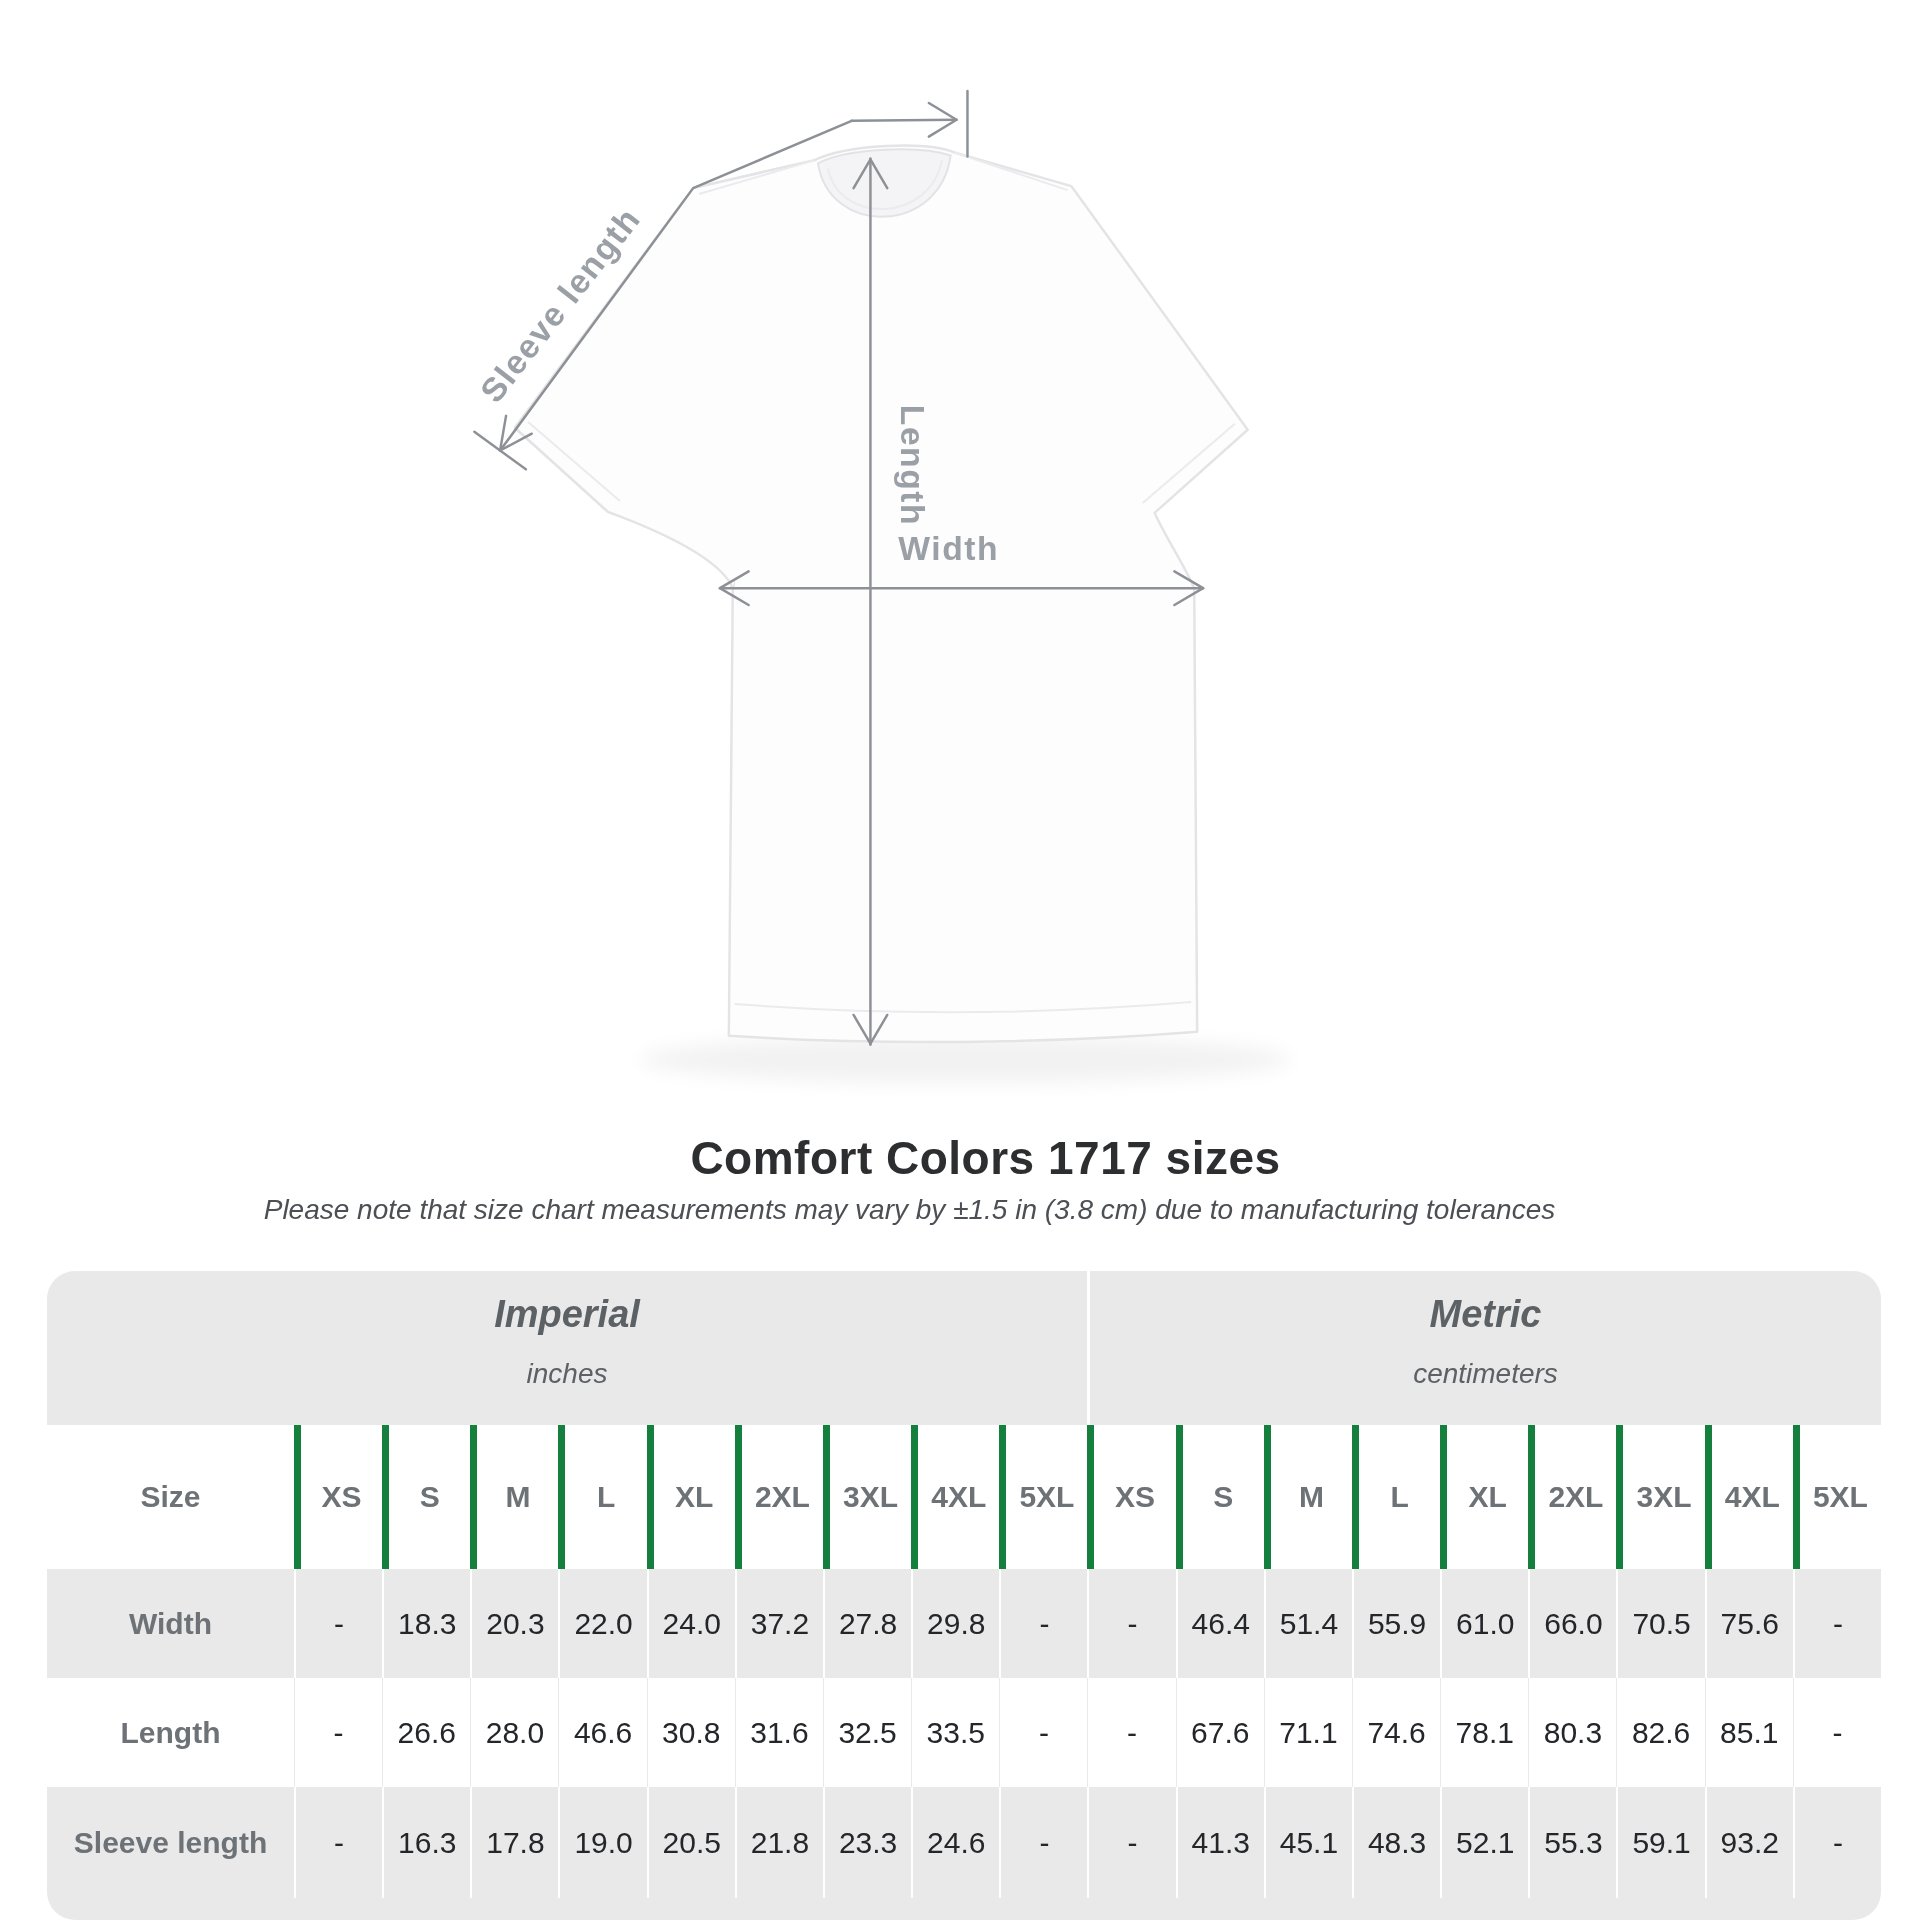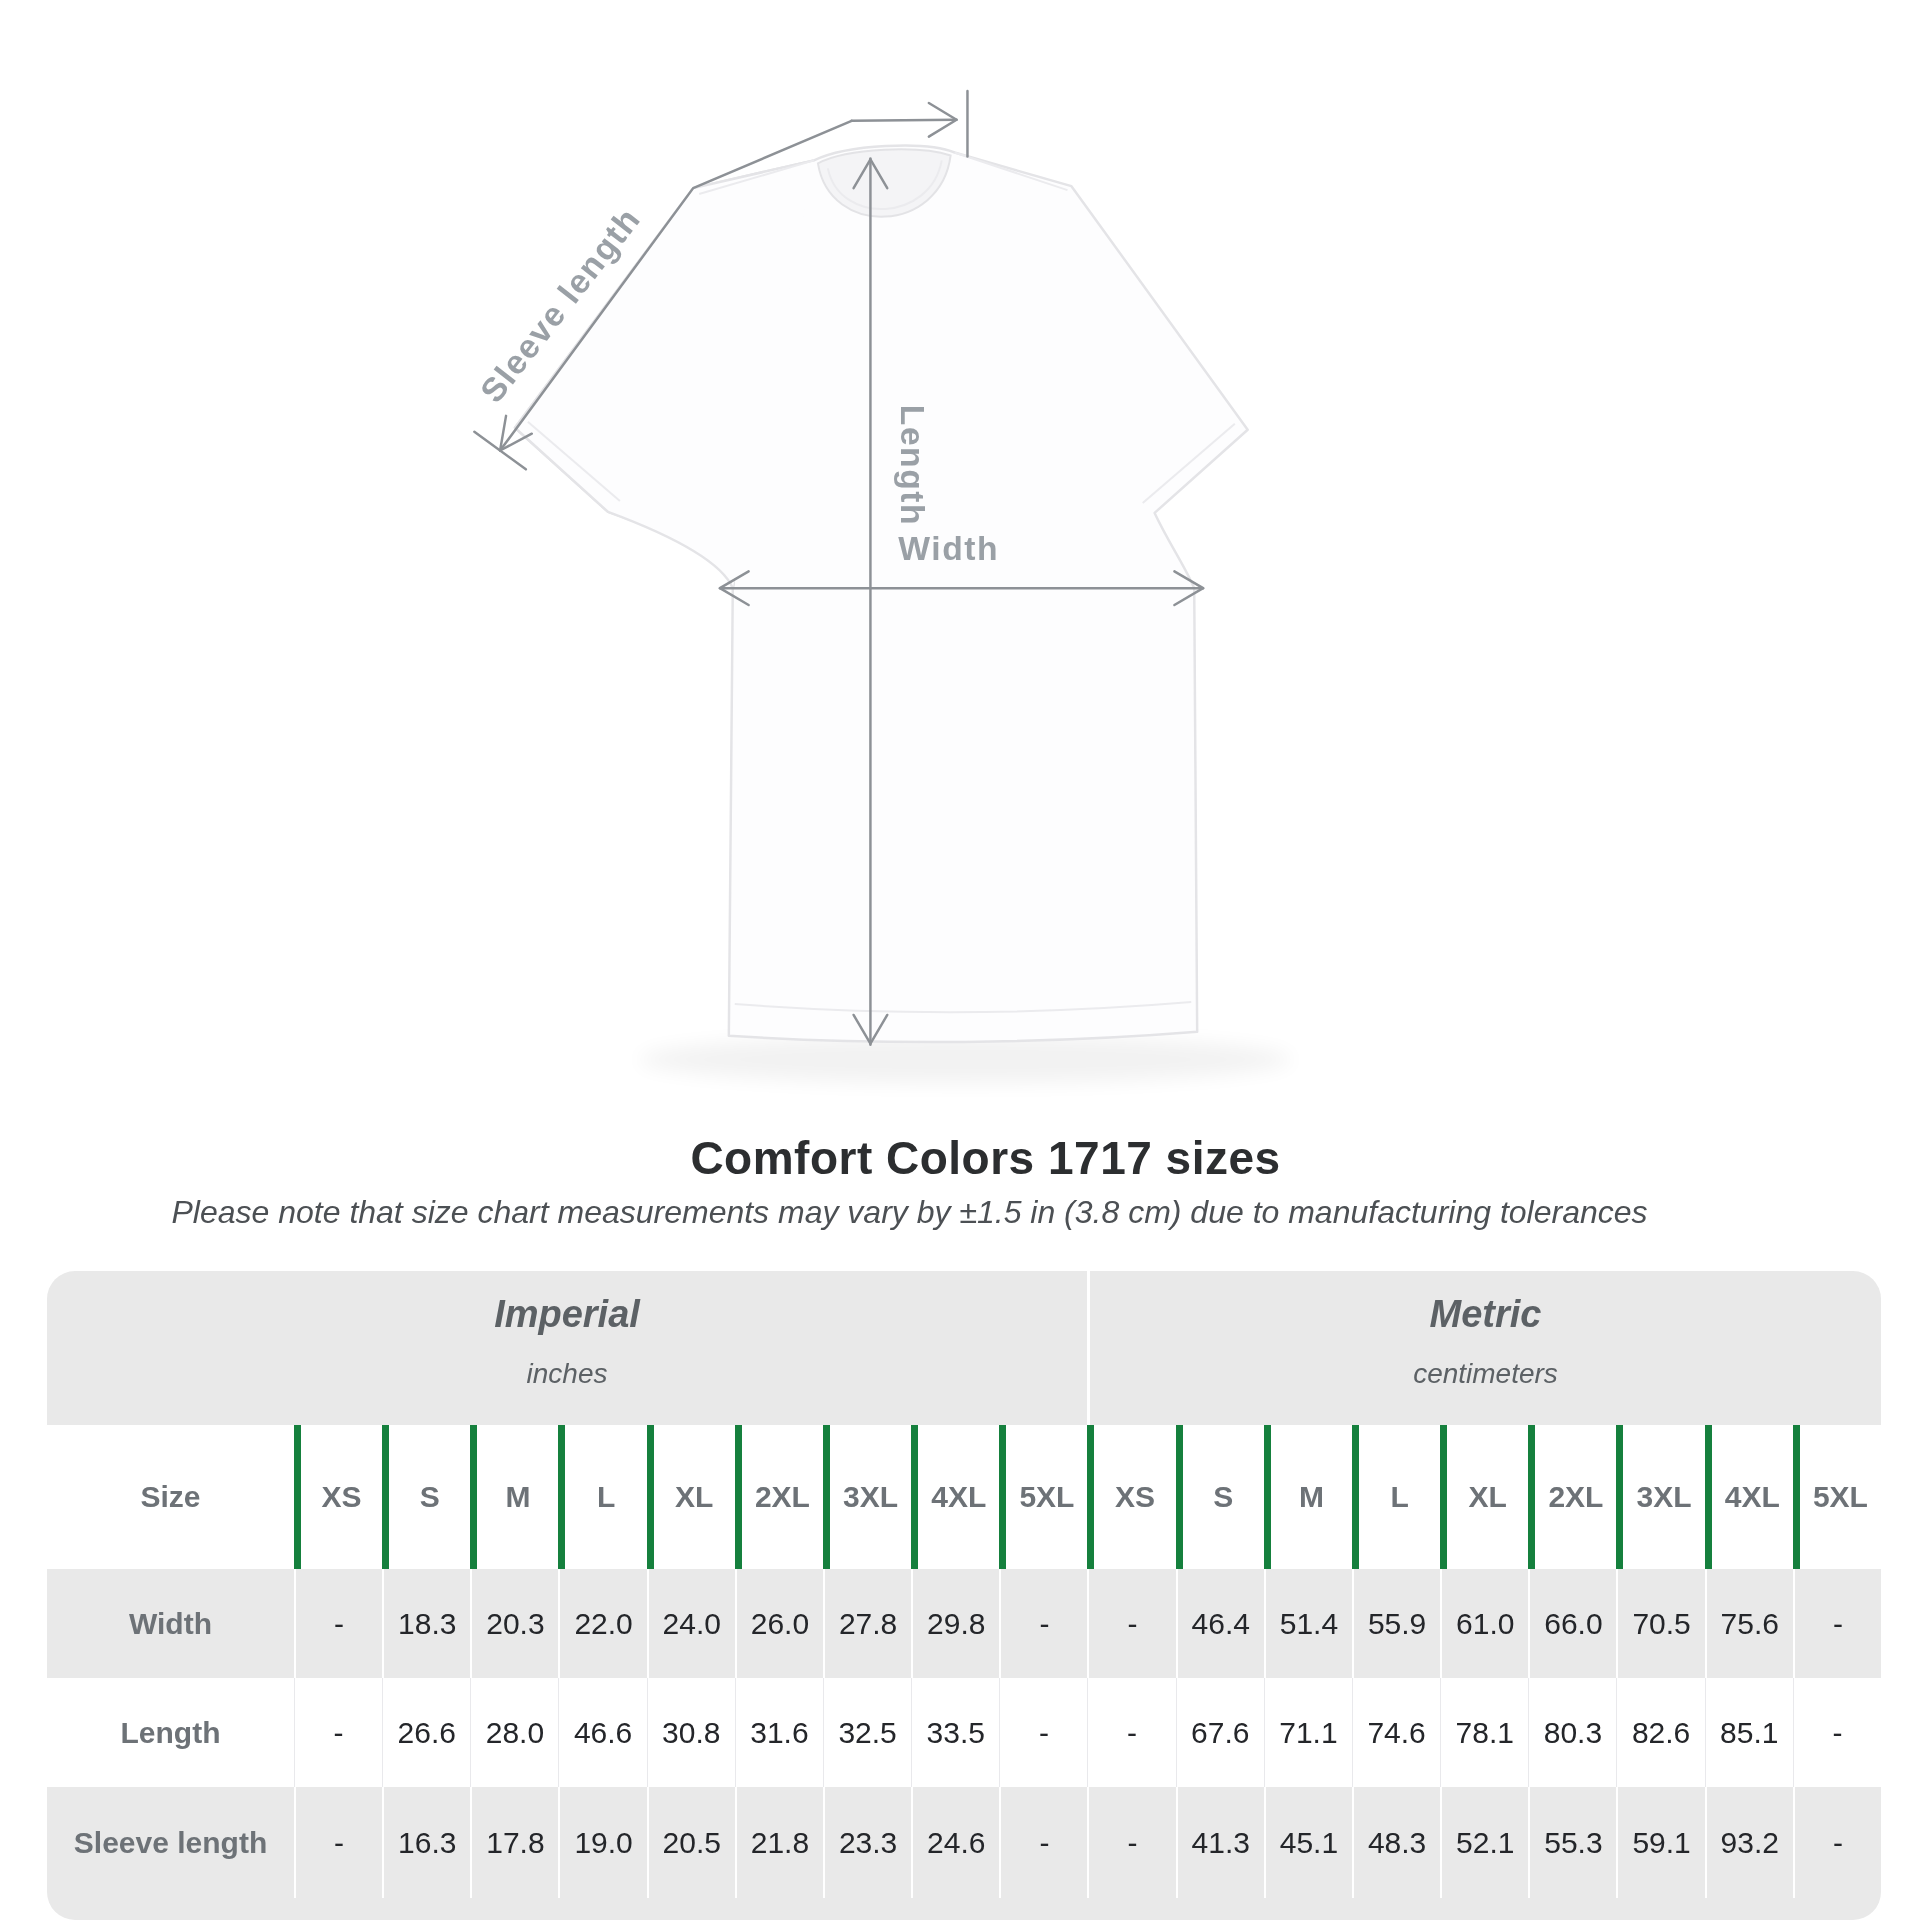--- a/index.html
+++ b/index.html
@@ -16,21 +16,21 @@
   *{margin:0;padding:0;box-sizing:border-box;}
   html,body{background:var(--page-bg);}
   body{font-family:"Liberation Sans",sans-serif;}
   .page{position:relative;width:1927px;height:1927px;background:var(--page-bg);overflow:hidden;}
 
   .diagram{position:absolute;left:0;top:0;}
 
   .chart-title{position:absolute;left:0;top:1131px;width:1927px;text-align:center;
     font-size:46px;font-weight:bold;color:var(--title-text);letter-spacing:0.5px;padding-left:44px;}
   .chart-subtitle{position:absolute;left:0;top:1194px;width:1819px;text-align:center;
-    font-size:32px;font-style:italic;color:var(--subtitle-text);}
+    font-size:28px;font-style:italic;color:var(--subtitle-text);}
 
   .size-table{position:absolute;left:47px;top:1271px;width:1834px;
     border-radius:28px;overflow:hidden;}
 
   .group-row{display:grid;grid-template-columns:1040px 3px 1fr;height:154px;}
   .group{background:var(--table-band);display:flex;flex-direction:column;align-items:center;
     justify-content:center;gap:22px;padding-bottom:14px;}
   .group-gap{background:#ffffff;}
   .group-title{font-size:38px;font-weight:bold;font-style:italic;color:var(--group-text);}
   .group-sub{font-size:28px;font-style:italic;color:var(--group-text);}
@@ -160,21 +160,21 @@
         <div class="cell hcell">5XL</div>
       </div>
 
     <div class="trow data-row shade">
       <div class="cell label-cell">Width</div>
     <div class="cell vcell">-</div>
         <div class="cell vcell">18.3</div>
         <div class="cell vcell">20.3</div>
         <div class="cell vcell">22.0</div>
         <div class="cell vcell">24.0</div>
-        <div class="cell vcell">26.0</div>
+        <div class="cell vcell">37.2</div>
         <div class="cell vcell">27.8</div>
         <div class="cell vcell">29.8</div>
         <div class="cell vcell">-</div>
         <div class="cell vcell">-</div>
         <div class="cell vcell">46.4</div>
         <div class="cell vcell">51.4</div>
         <div class="cell vcell">55.9</div>
         <div class="cell vcell">61.0</div>
         <div class="cell vcell">66.0</div>
         <div class="cell vcell">70.5</div>

